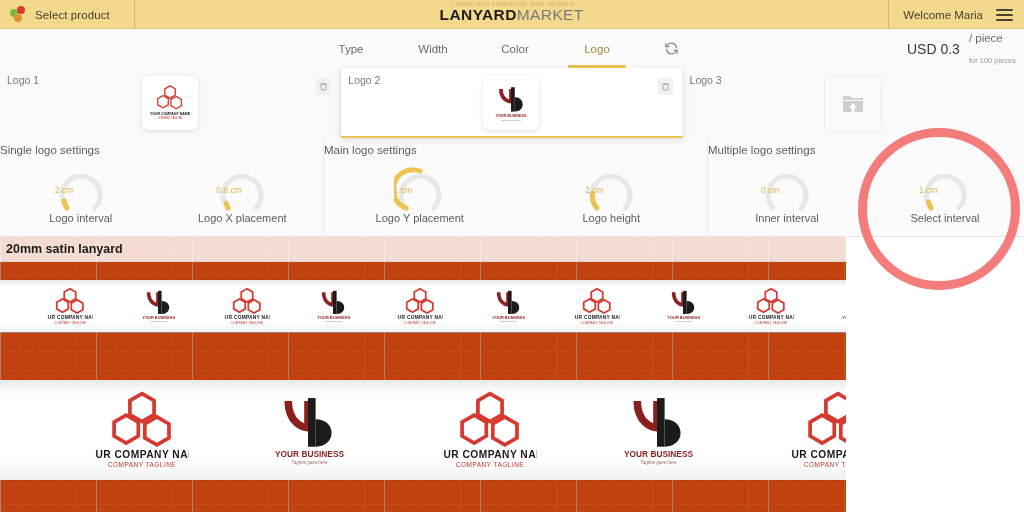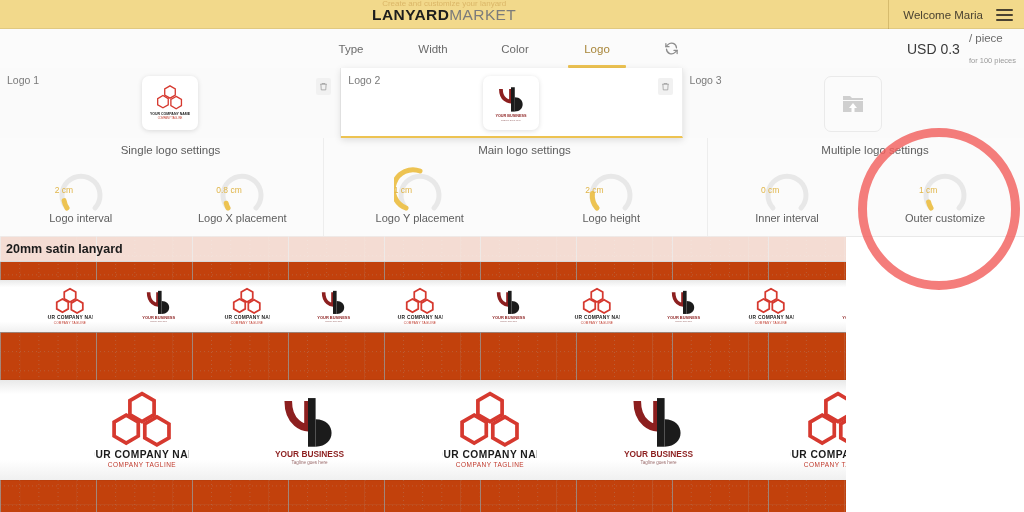--- a/index.html
+++ b/index.html
@@ -114,22 +114,22 @@
   .setrow{
     position:absolute;left:0;top:138px;width:1024px;height:98px;
     background:#fbfbfb;display:flex;border-bottom:1px solid #e9e9e9;
   }
   .setgroup{
     height:98px;box-sizing:border-box;border-right:1px solid #ededed;
     position:relative;
   }
   .setgroup:last-child{border-right:none;}
   .gtitle{
-    position:absolute;left:0;right:0;top:6px;text-align:center;
-    font-size:11.5px;color:#5d5d5d;margin-left:18px;
+    position:absolute;left:0;right:0;top:6px;text-align:left;
+    font-size:11.5px;color:#5d5d5d;
   }
   .dials{
     position:absolute;left:0;right:0;top:26px;display:flex;justify-content:space-around;
   }
   .dialwrap{
     display:flex;flex-direction:column;align-items:center;width:110px;
   }
   .dial{width:52px;height:52px;position:relative;cursor:pointer;}
   .dial svg{display:block;}
   .dial .val{
@@ -194,20 +194,28 @@
   .annot{
     position:absolute;left:858px;top:128px;width:144px;height:144px;
     border:9px solid #f1605e;border-radius:50%;
     opacity:.82;z-index:40;pointer-events:none;
   }
 </style>
 </head>
 <body>
 
 <div class="header">
+  <div class="hdr-left">
+    <span class="grape-icon">
+      <i class="g1"></i>
+        <i class="g2"></i>
+        <i class="g3"></i>
+    </span>
+    <span>Select product</span>
+  </div>
   <div class="hdr-center">
     <div class="tagline">Create and customize your lanyard</div>
     <div class="brand">
       <b>LANYARD</b><i>MARKET</i>
     </div>
   </div>
   <div class="hdr-right">
     <span class="welcome">Welcome Maria</span>
     <span class="burger">
         <b></b>
@@ -365,21 +373,21 @@
         <div class="dlabel">Inner interval</div>
       </div>
       <div class="dialwrap">
         <div class="dial">
           <svg width="52" height="52" viewBox="0 0 52 52">
             <path d="M12 44 A19 19 0 1 1 40 44" fill="none" stroke="#e8e8e8" stroke-width="5" stroke-linecap="round"></path>
             <path d="M12 44 A19 19 0 0 1 9.6 38.0" fill="none" stroke="#edc352" stroke-width="5" stroke-linecap="round"></path>
           </svg>
           <div class="val">1 cm</div>
         </div>
-        <div class="dlabel">Outer customize</div>
+        <div class="dlabel">Select interval</div>
       </div>
     </div>
   </div>
 </div>
 
 <div class="preview">
   <div class="gridsolid"></div>
   <div class="grid"></div>
 
   <div class="viewbar">

